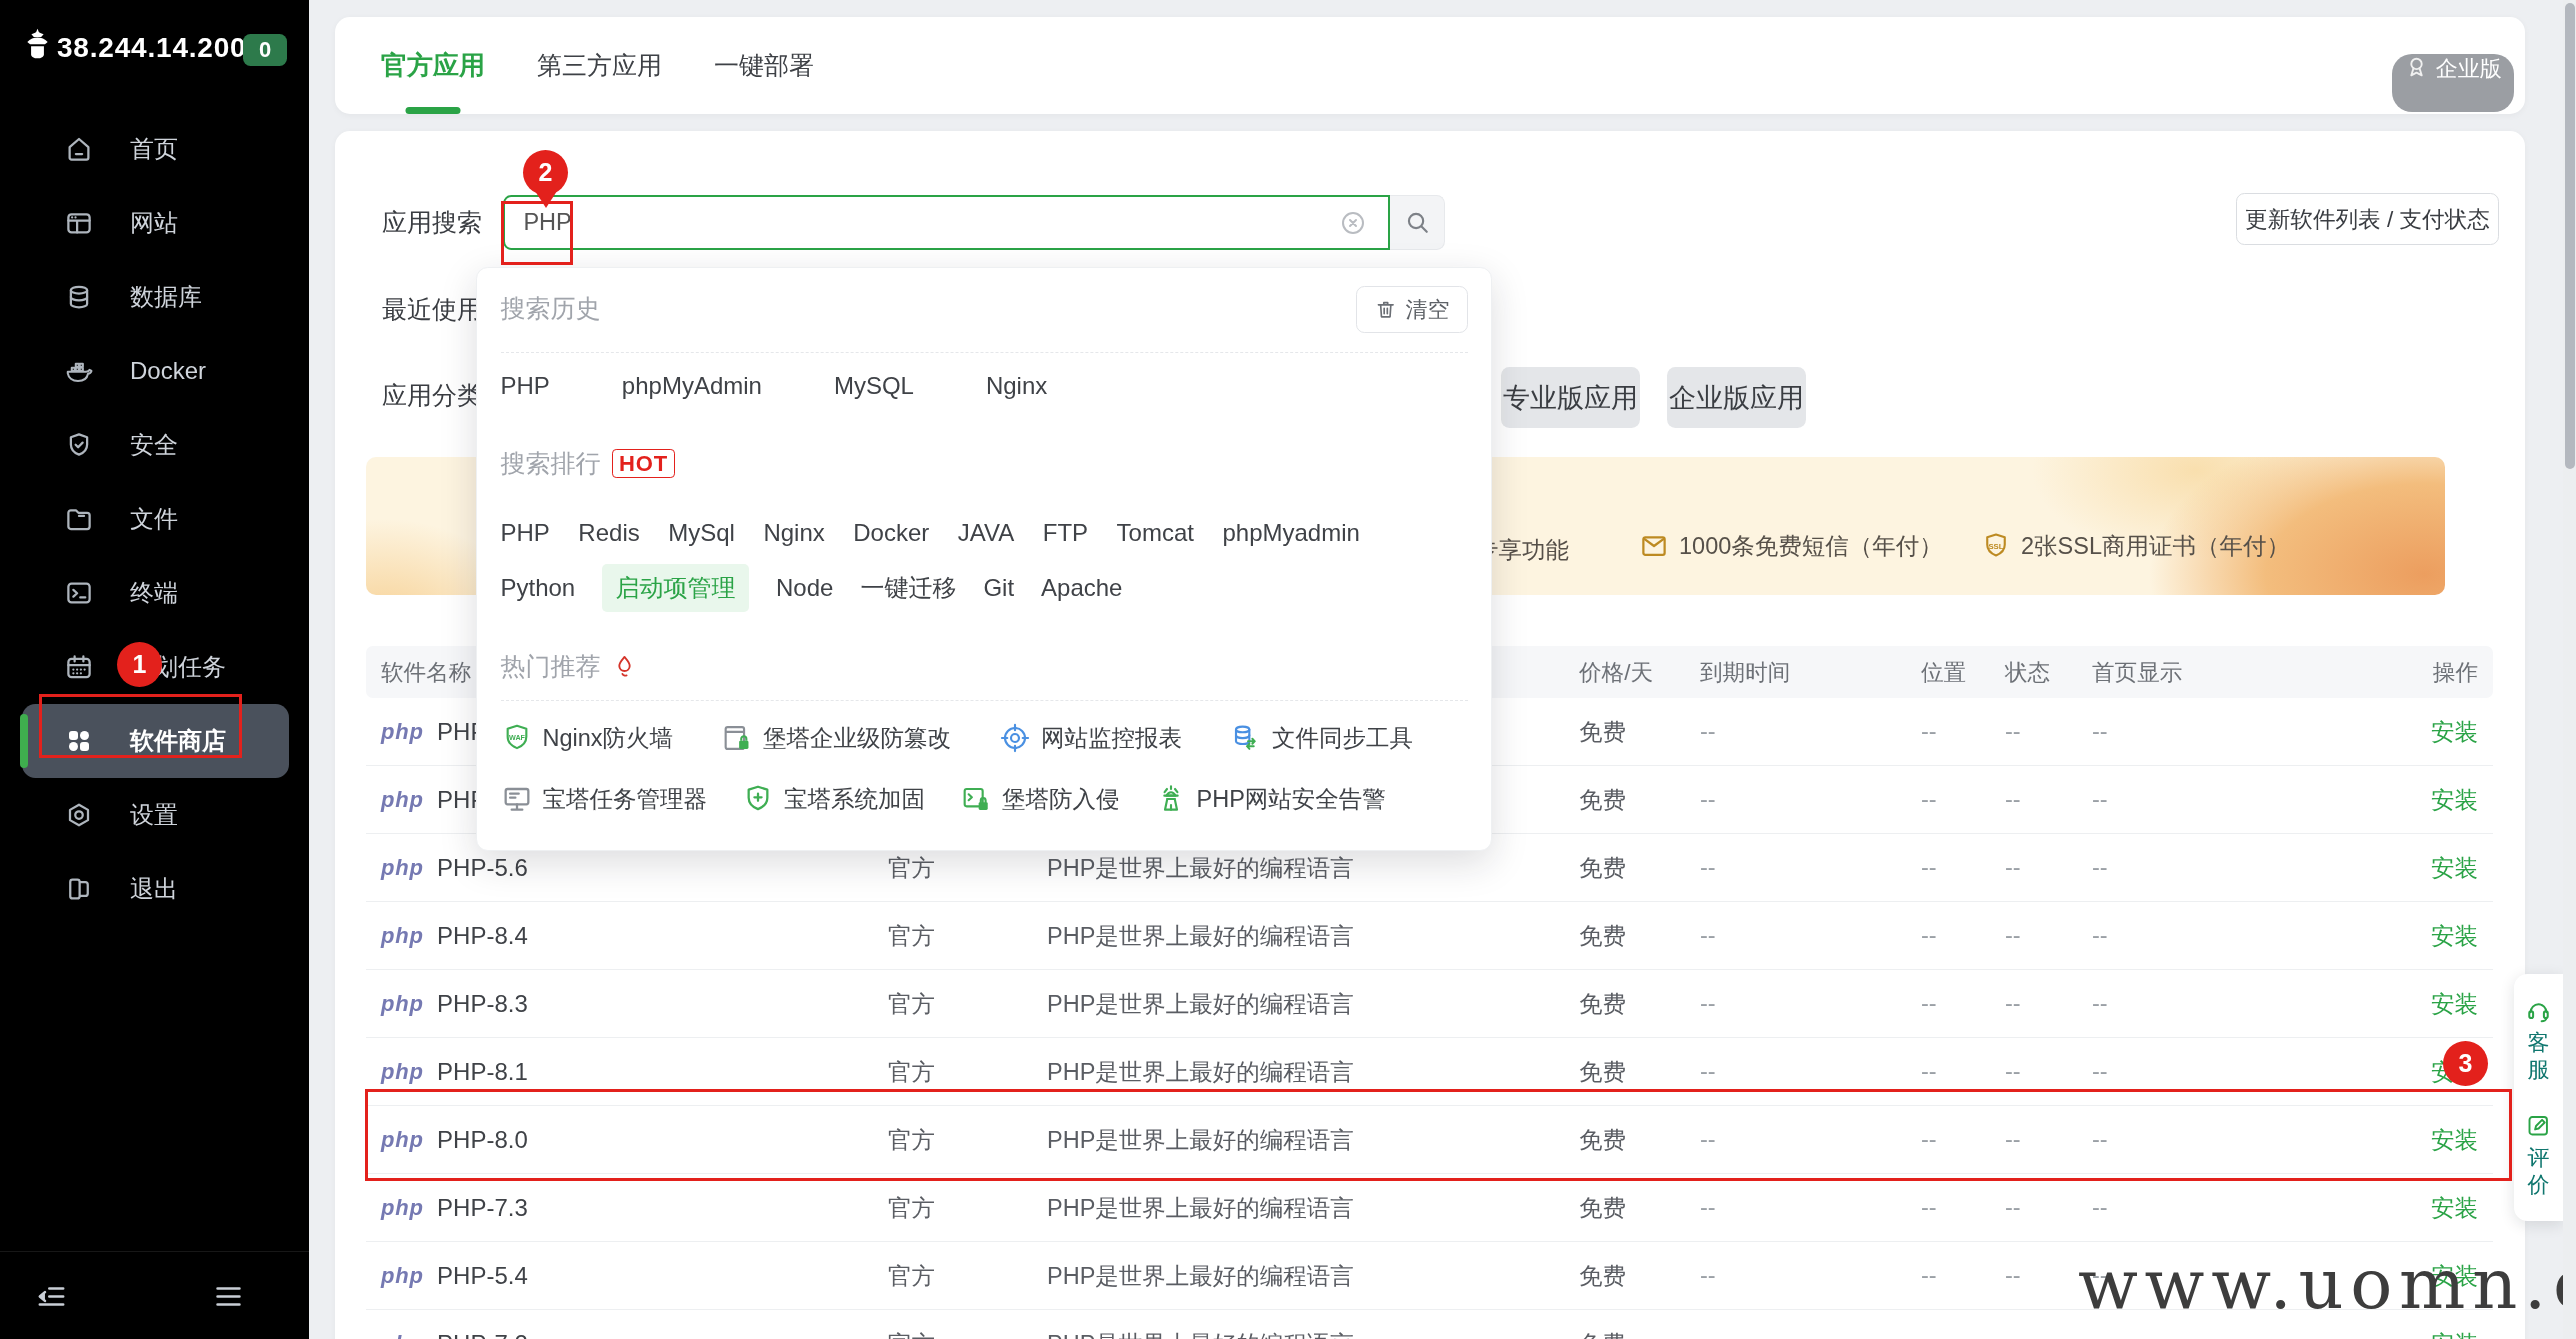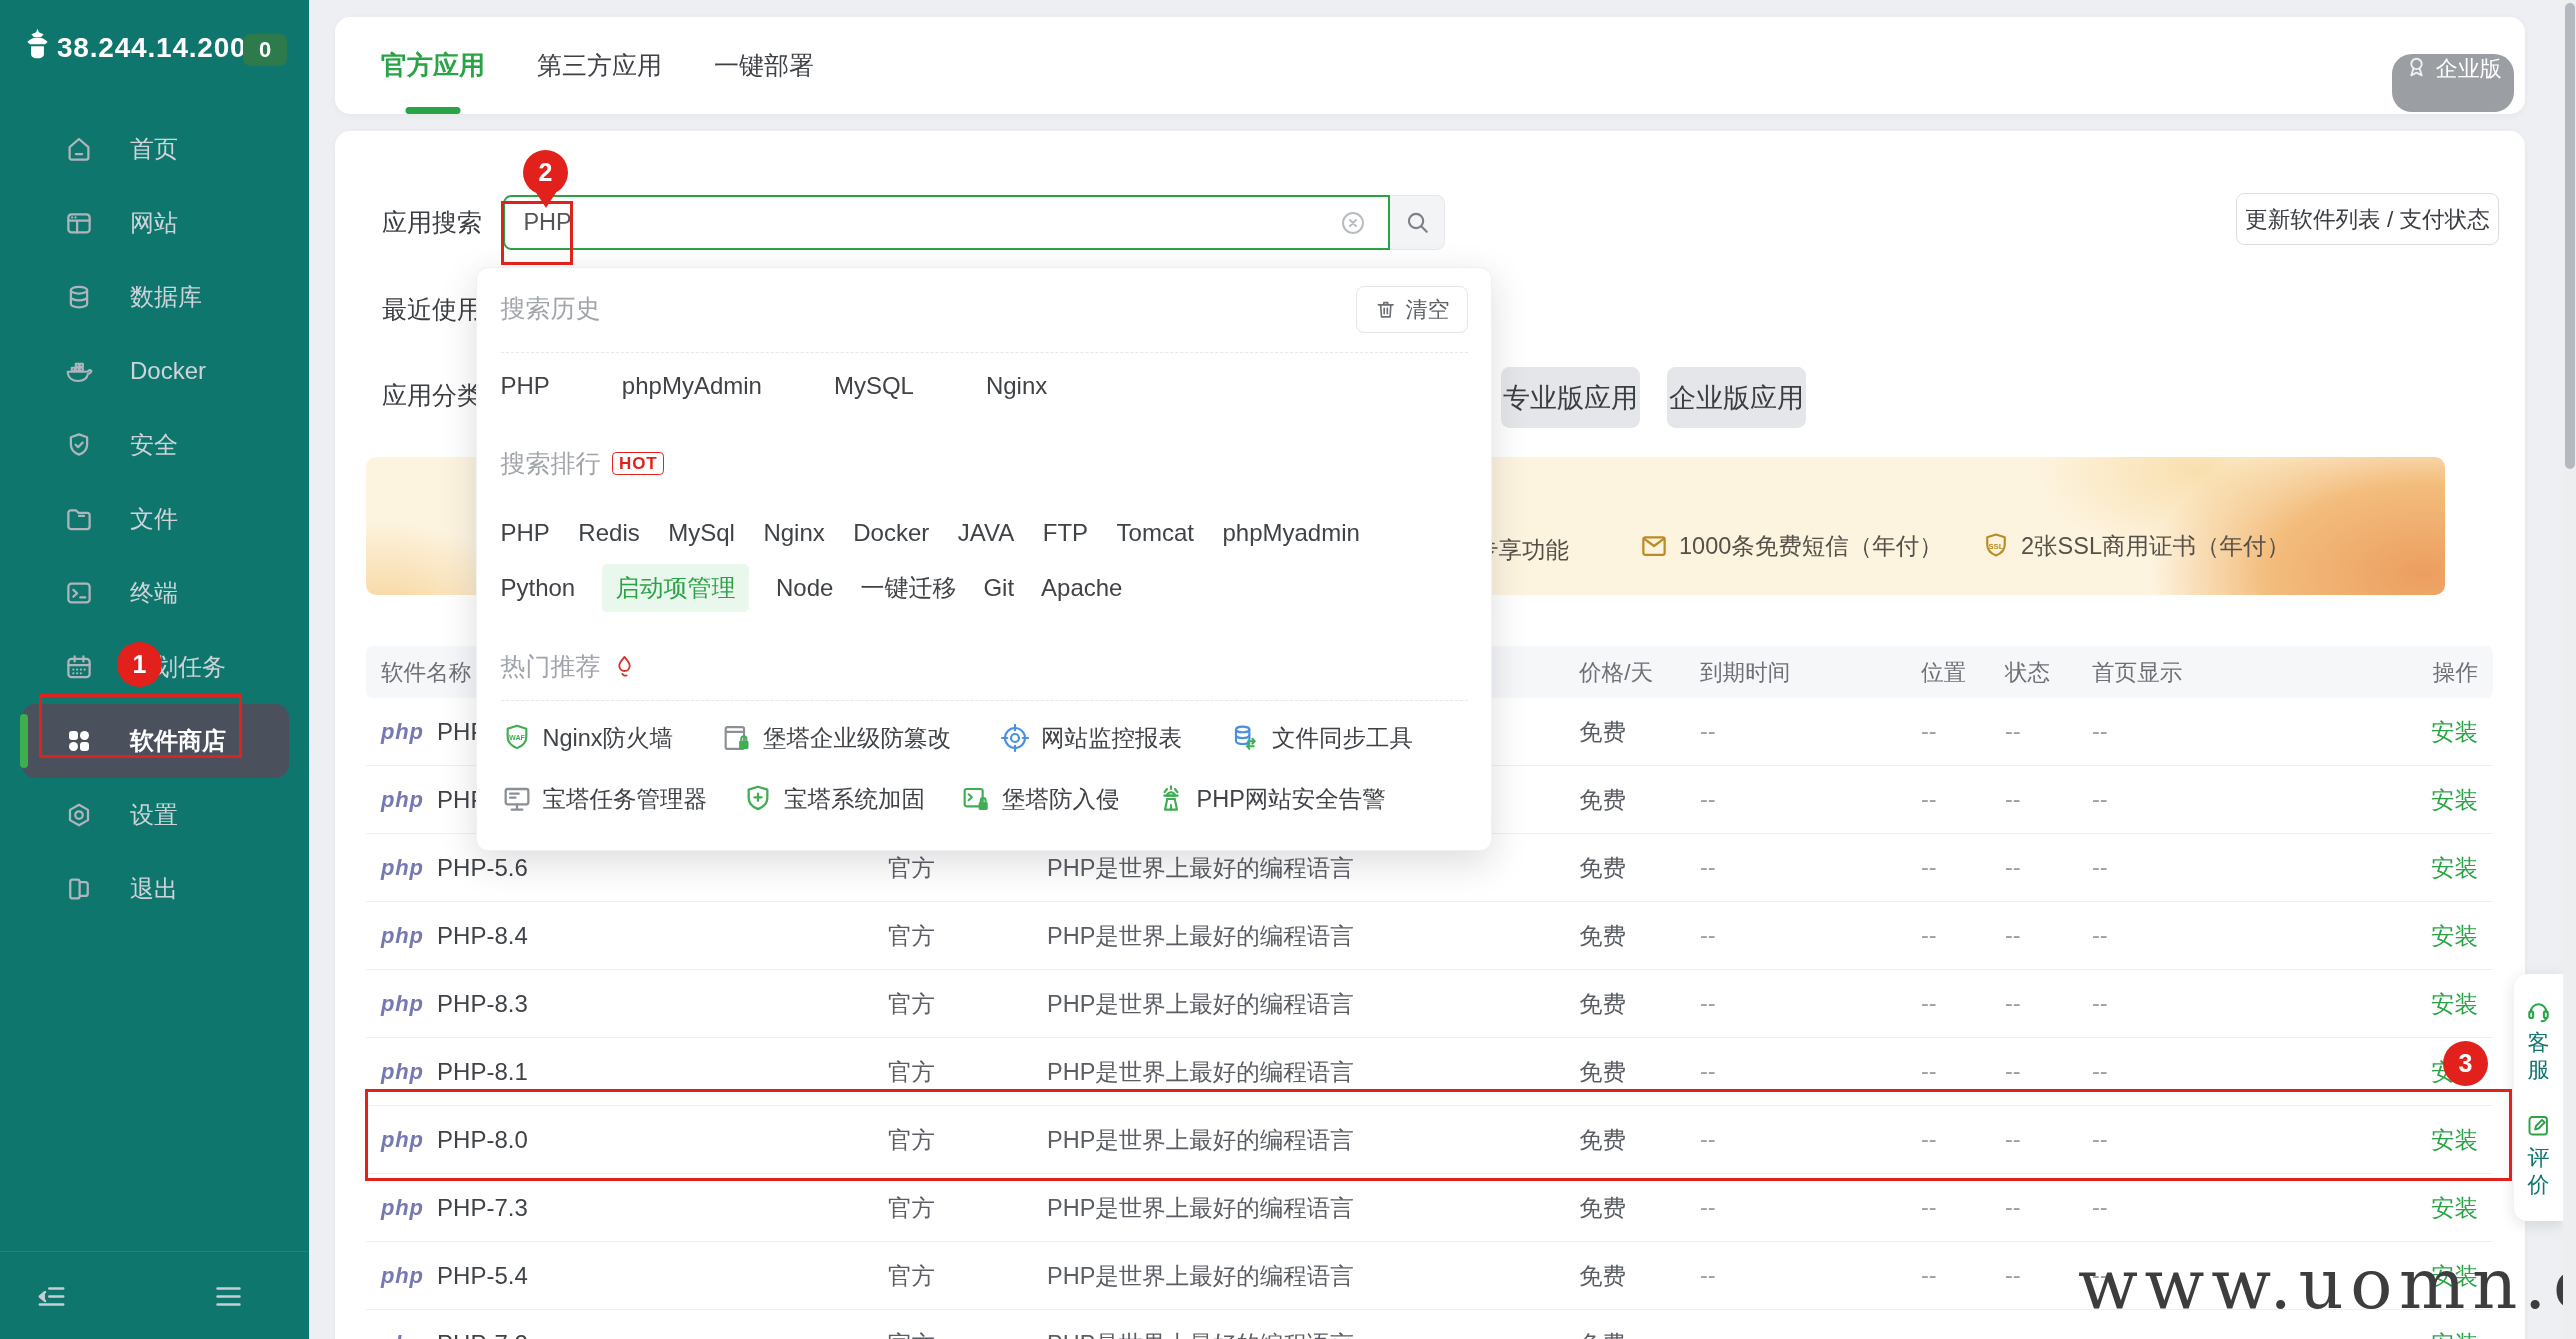--- a/index.html
+++ b/index.html
@@ -1,20 +1,20 @@
 <!DOCTYPE html>
 <html style="font-size:13.4px"><head>
 <meta charset="utf-8">
 <style>
   * { margin:0; padding:0; box-sizing:border-box; }
   html,body { background:#d8dadd; font-family:"Liberation Sans", sans-serif; }
   .stage { position:relative; width:2576px; height:1340px; overflow:hidden; background:#edeff2; }
 
   
-  .sidebar { position:absolute; left:0; top:0; width:309px; height:1340px; background:#0f766e; z-index:3; }
+  .sidebar { position:absolute; left:0; top:0; width:309px; height:1340px; background:#000000; z-index:3; }
   .brand-icon { position:absolute; left:20px; top:25px; width:35px; height:39px; color:#fff; }
   .brand-ip { position:absolute; left:57px; top:32px; font-size:28px; font-weight:bold; color:#fff; letter-spacing:0.8px; }
   .brand-badge { position:absolute; left:243px; top:34px; width:44px; height:32px; background:#2d7a4b; border-radius:7.5px; color:#fff; font-size:22px; font-weight:bold; display:flex; align-items:center; justify-content:center; }
   .nav { position:absolute; left:0; top:112px; right:0; display:flex; flex-direction:column; }
   .side-item { position:relative; height:74px; margin:0 20px 0 22px; padding-left:42px; display:flex; align-items:center; gap:36px; border-radius:13.4px; cursor:pointer; }
   .side-item .nico { width:30px; height:30px; color:#aeb5bd; flex:0 0 30px; }
   .side-item .nlabel { font-size:24px; color:#cfd4db; white-space:nowrap; }
   .side-item.active { background:#4a515c; }
   .side-item.active .nlabel { color:#fff; font-weight:bold; }
   .side-item.active .nico { color:#fff; }
@@ -71,21 +71,21 @@
 
   
   .dropdown { position:absolute; left:476px; top:267px; width:1016px; height:584px; background:#fff; border-radius:11.7px; border:0.8px solid #eef0f2; box-shadow:0 11.7px 37px rgba(25,30,40,.15); z-index:5; }
   .dd-sec-title { position:absolute; left:23.5px; font-size:25px; color:#a0a4ab; display:flex; align-items:center; gap:11.7px; }
   .dd-clear { position:absolute; right:23.5px; top:18.4px; height:47px; padding:0 17px; border:1.7px solid #e2e4e8; border-radius:8.4px; display:flex; align-items:center; gap:8.4px; font-size:22px; color:#5f6368; cursor:pointer; background:#fff;justify-content:center; }
   .dd-clear svg { width:23.5px; height:23.5px; color:#6b6f75; }
   .dd-divider { position:absolute; left:23.5px; right:23.5px; border-top:1.7px dashed #e5e7ea; }
   .dd-chips { position:absolute; left:23.5px; right:23.5px; display:flex; align-items:center; font-size:24px; color:#3f4247; }
   .dd-chips .chip { cursor:pointer; white-space:nowrap; }
   .chip.hl { background:#e9f7ec; color:#2aa346; padding:8.4px 13.4px; border-radius:5px; }
-  .hot-badge { border:1.7px solid #e3211c; color:#e3211c; font-size:17px; font-weight:bold; padding:0.8px 5.9px; border-radius:4.2px; letter-spacing:0.8px; }
+  .hot-badge { border:1.7px solid #e3211c; color:#e3211c; font-size:22px; font-weight:bold; padding:0.8px 5.9px; border-radius:4.2px; letter-spacing:0.8px; }
   .flame-ico { width:25px; height:25px; color:#d5342a; }
   .rec-item { display:flex; align-items:center; gap:10px; font-size:23.5px; color:#3f4247; cursor:pointer; white-space:nowrap; }
   .rec-item svg { width:32px; height:32px; }
   .ric { color:#8a8f96; }
   [data-name="waf-shield-icon"] .ric, [data-name="shield-plus-icon"] .ric, [data-name="terminal-lock-icon"] .ric, [data-name="tower-icon"] .ric { color:#3fae53; }
   [data-name="monitor-target-icon"] .ric, [data-name="db-sync-icon"] .ric { color:#4a90e2; }
   [data-name="window-lock-icon"] .ric, [data-name="monitor-icon"] .ric { color:#8a8f96; }
 
   
   .float-panel { position:absolute; left:2514px; top:974px; width:49px; height:247px; background:#fff; border-radius:13.4px 0 0 13.4px; box-shadow:0 3.4px 15px rgba(20,24,30,.12); z-index:6; display:flex; flex-direction:column; align-items:center; justify-content:center; gap:28.5px; }

